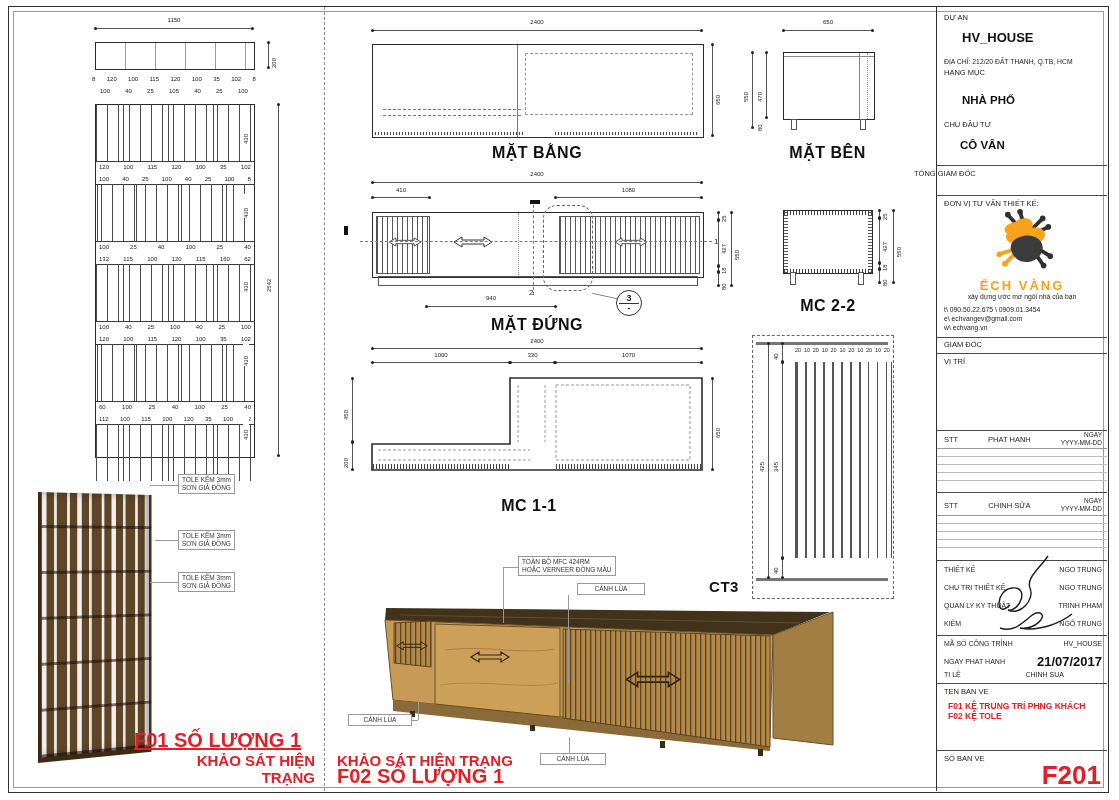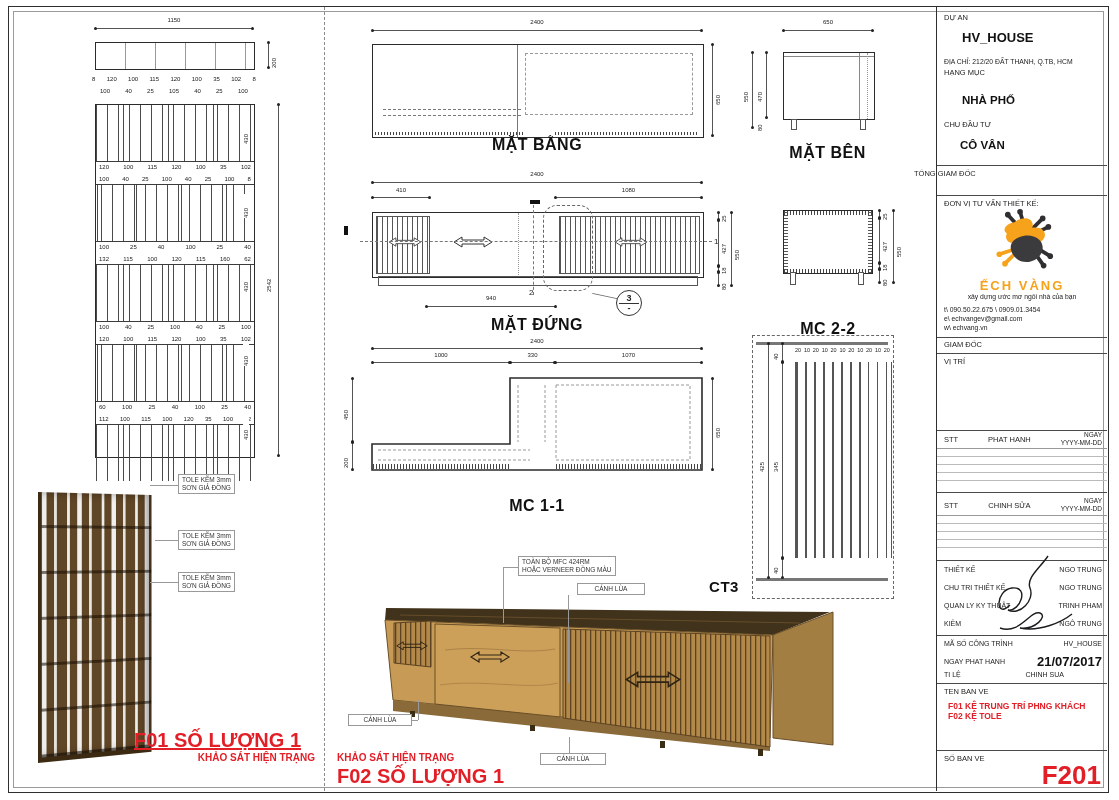--- a/index.html
+++ b/index.html
@@ -17,21 +17,21 @@
   .vdim{position:absolute;font-size:6px;color:#222;writing-mode:vertical-rl;transform:rotate(180deg);white-space:nowrap;}
   .dl-h{position:absolute;height:0;border-top:1px solid #555;}
   .dl-h::before,.dl-h::after{content:"";position:absolute;top:-2px;width:3px;height:3px;border-radius:50%;background:#222;}
   .dl-h::before{left:-1px;} .dl-h::after{right:-1px;}
   .dl-v{position:absolute;width:0;border-left:1px solid #555;}
   .dl-v::before,.dl-v::after{content:"";position:absolute;left:-2px;width:3px;height:3px;border-radius:50%;background:#222;}
   .dl-v::before{top:-1px;} .dl-v::after{bottom:-1px;}
   .dimrow{position:absolute;display:flex;justify-content:space-between;font-size:6px;color:#222;}
   .dimrow span{line-height:1;}
   .view-title{position:absolute;font-weight:bold;font-size:16px;letter-spacing:.5px;text-align:center;color:#111;}
-  .red-note{position:absolute;font-weight:bold;font-size:10px;color:var(--red);}
+  .red-note{position:absolute;font-weight:bold;font-size:15px;color:var(--red);}
   .red-qty{position:absolute;font-weight:bold;font-size:20px;color:var(--red);}
   .lbl-box{position:absolute;border:1px solid #999;background:#fff;font-size:6.5px;line-height:1.25;
            padding:1px 3px;color:#333;white-space:nowrap;}
   .leader-h{position:absolute;border-top:1px solid #999;height:0;}
   .leader-v{position:absolute;border-left:1px solid #999;width:0;}
   .hatch{background:repeating-linear-gradient(90deg,#444 0 1px,transparent 1px 3px);}
   
   .elev{position:absolute;left:95px;top:104px;width:158px;height:352px;border:1.5px solid #2b2b2b;
         display:flex;flex-direction:column;background:#fff;}
   .band{flex:none;height:56px;
@@ -238,21 +238,21 @@
     <div class="draw-rect" style="left:372px;top:44px;width:330px;height:92px;">
       <div class="abs" style="left:144px;top:0;height:100%;border-left:1px solid #777;"></div>
       <div class="dashbox" style="left:152px;top:8px;width:166px;height:60px;"></div>
       <div class="dashline-h" style="left:10px;top:64px;width:138px;"></div>
       <div class="dashline-h" style="left:10px;top:70px;width:138px;"></div>
       <div class="hatch abs" style="left:2px;bottom:2px;width:150px;height:3px;"></div>
       <div class="hatch abs" style="left:182px;bottom:2px;width:144px;height:3px;"></div>
     </div>
     <div class="dl-v" style="left:712px;top:44px;height:92px;"></div>
     <div class="vdim" style="left:715px;top:75px;height:30px;">650</div>
-    <div class="view-title" style="left:372px;top:136px;width:330px;text-align:center;">MẶT BẰNG</div>
+    <div class="view-title" style="left:372px;top:144px;width:330px;text-align:center;">MẶT BẰNG</div>
 
     <div class="dim dimc" style="left:783px;top:19px;width:90px;">650</div>
     <div class="dl-h" style="left:783px;top:30px;width:90px;"></div>
     <div class="draw-rect" style="left:783px;top:52px;width:90px;height:66px;">
       <div class="abs" style="left:0;right:0;top:3px;border-bottom:1px solid #888;"></div>
       <div class="abs" style="right:14px;top:0;bottom:0;border-left:1px solid #888;"></div>
       <div class="abs" style="right:6px;top:0;bottom:0;border-left:1px dotted #999;"></div>
     </div>
     <div class="legs" style="left:791px;top:119px;width:4px;height:9px;"></div>
     <div class="legs" style="left:860px;top:119px;width:4px;height:9px;"></div>
@@ -322,21 +322,21 @@
     <div class="dl-v" style="left:879px;top:210px;height:8px;"></div>
     <div class="vdim" style="left:882px;top:204px;height:16px;">25</div>
     <div class="dl-v" style="left:879px;top:218px;height:45px;"></div>
     <div class="vdim" style="left:882px;top:228px;height:24px;">427</div>
     <div class="dl-v" style="left:879px;top:263px;height:6px;"></div>
     <div class="vdim" style="left:882px;top:257px;height:14px;">18</div>
     <div class="dl-v" style="left:879px;top:269px;height:14px;"></div>
     <div class="vdim" style="left:882px;top:272px;height:14px;">80</div>
     <div class="dl-v" style="left:893px;top:210px;height:73px;"></div>
     <div class="vdim" style="left:896px;top:233px;height:24px;">550</div>
-    <div class="view-title" style="left:772px;top:320px;width:112px;">MC 2-2</div>
+    <div class="view-title" style="left:772px;top:297px;width:112px;">MC 2-2</div>
 
     <div class="dim dimc" style="left:372px;top:338px;width:330px;">2400</div>
     <div class="dl-h" style="left:372px;top:348px;width:330px;"></div>
     <div class="dim dimc" style="left:372px;top:352px;width:138px;">1000</div>
     <div class="dl-h" style="left:372px;top:362px;width:138px;"></div>
     <div class="dim dimc" style="left:510px;top:352px;width:45px;">330</div>
     <div class="dl-h" style="left:510px;top:362px;width:45px;"></div>
     <div class="dim dimc" style="left:555px;top:352px;width:147px;">1070</div>
     <div class="dl-h" style="left:555px;top:362px;width:147px;"></div>
     <svg class="abs" style="left:340px;top:340px;" width="380" height="140" viewBox="0 0 380 140">
@@ -354,21 +354,21 @@
       <line x1="38" y1="120" x2="190" y2="120" stroke="#999" stroke-dasharray="3,2"></line>
       <rect x="33" y="124" width="137" height="5" fill="url(#ht)"></rect>
       <rect x="215" y="124" width="146" height="5" fill="url(#ht)"></rect>
     </svg>
     <div class="dl-v" style="left:352px;top:378px;height:64px;"></div>
     <div class="vdim" style="left:343px;top:396px;height:24px;">450</div>
     <div class="dl-v" style="left:352px;top:442px;height:28px;"></div>
     <div class="vdim" style="left:343px;top:446px;height:22px;">200</div>
     <div class="dl-v" style="left:712px;top:378px;height:92px;"></div>
     <div class="vdim" style="left:715px;top:410px;height:28px;">650</div>
-    <div class="view-title" style="left:372px;top:497px;width:330px;">MC 1-1</div>
+    <div class="view-title" style="left:364px;top:497px;width:330px;">MC 1-1</div>
 
     <div class="detailcall" style="left:752px;top:335px;width:140px;height:262px;border-radius:0;"></div>
     <div class="abs" style="left:756px;top:342px;width:132px;height:3px;background:#777;"></div>
     <div class="dimrow" style="left:795px;top:348px;width:95px;font-size:5.5px;">
         <span>20</span>
         <span>10</span>
         <span>20</span>
         <span>10</span>
         <span>20</span>
         <span>10</span>

